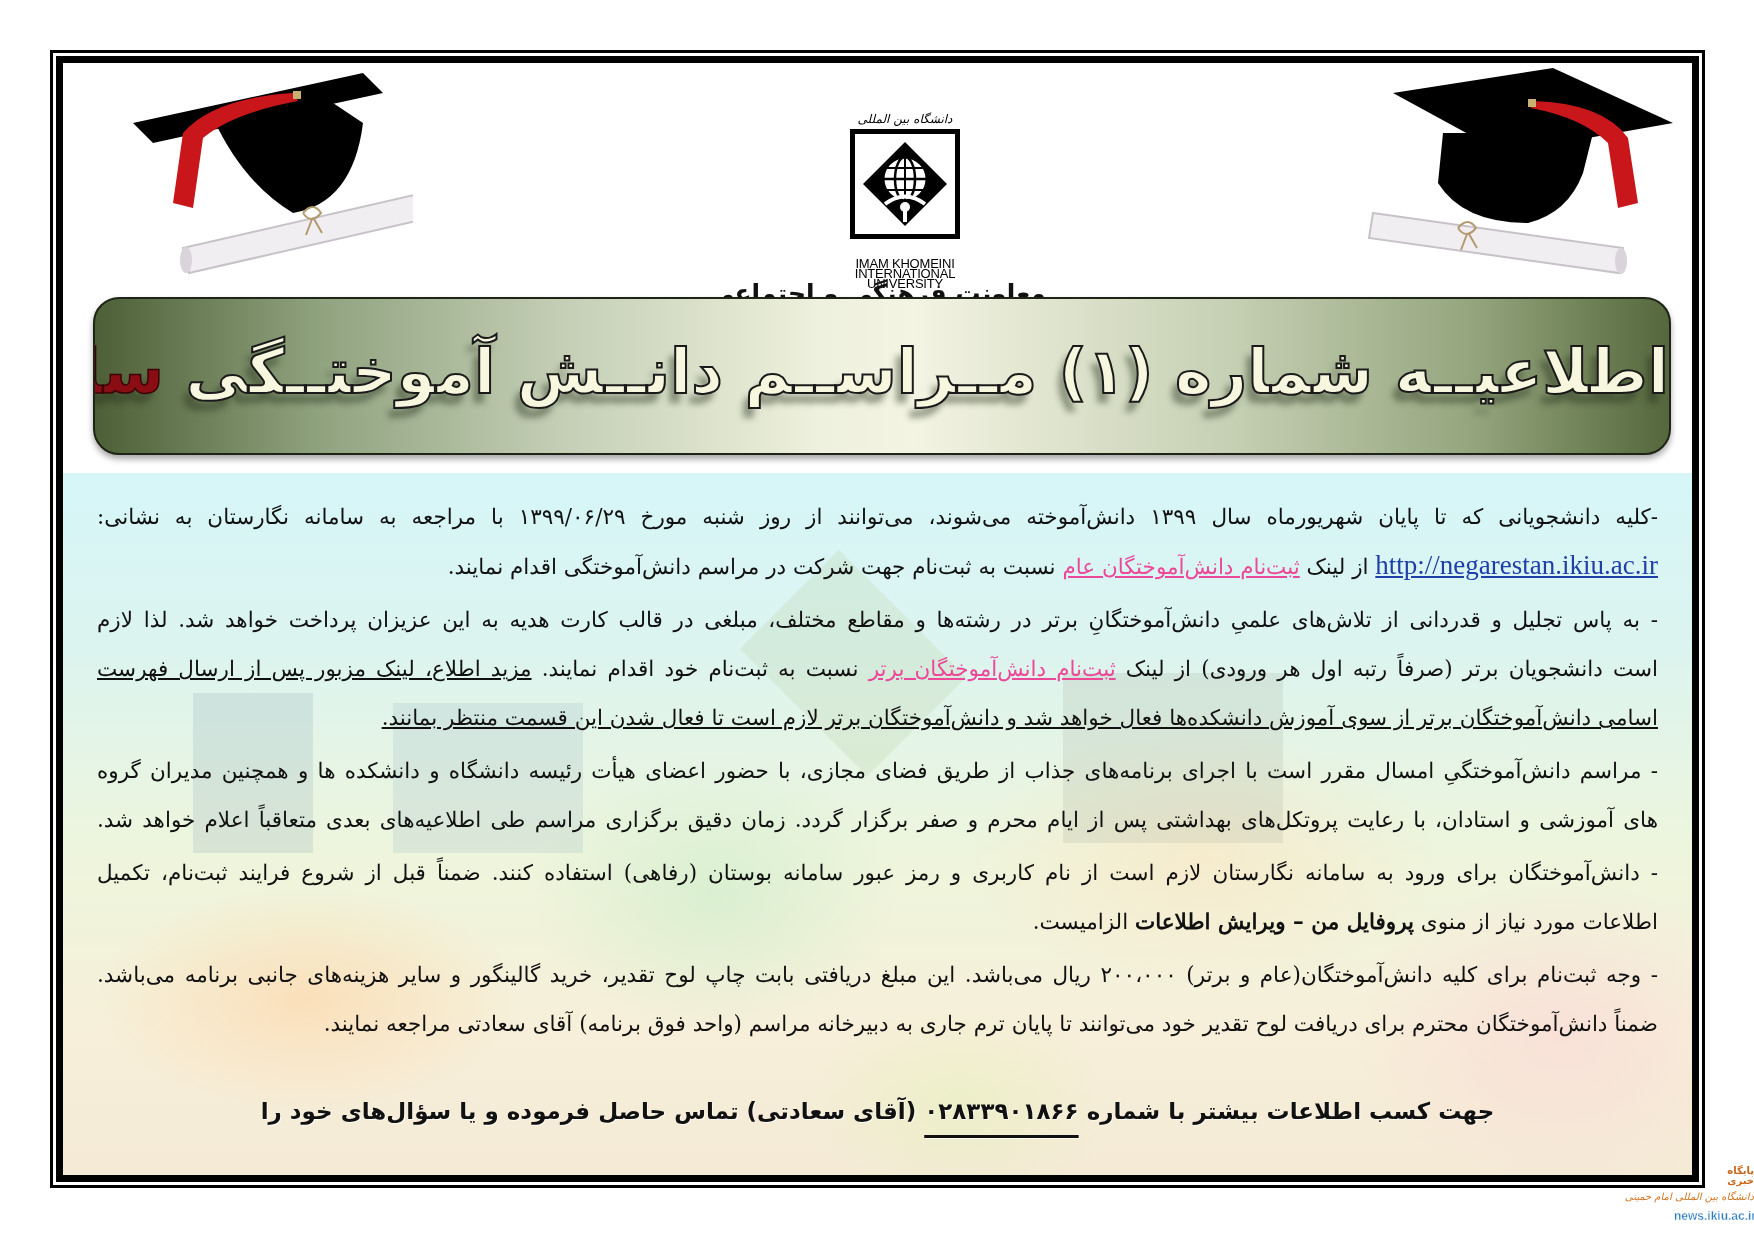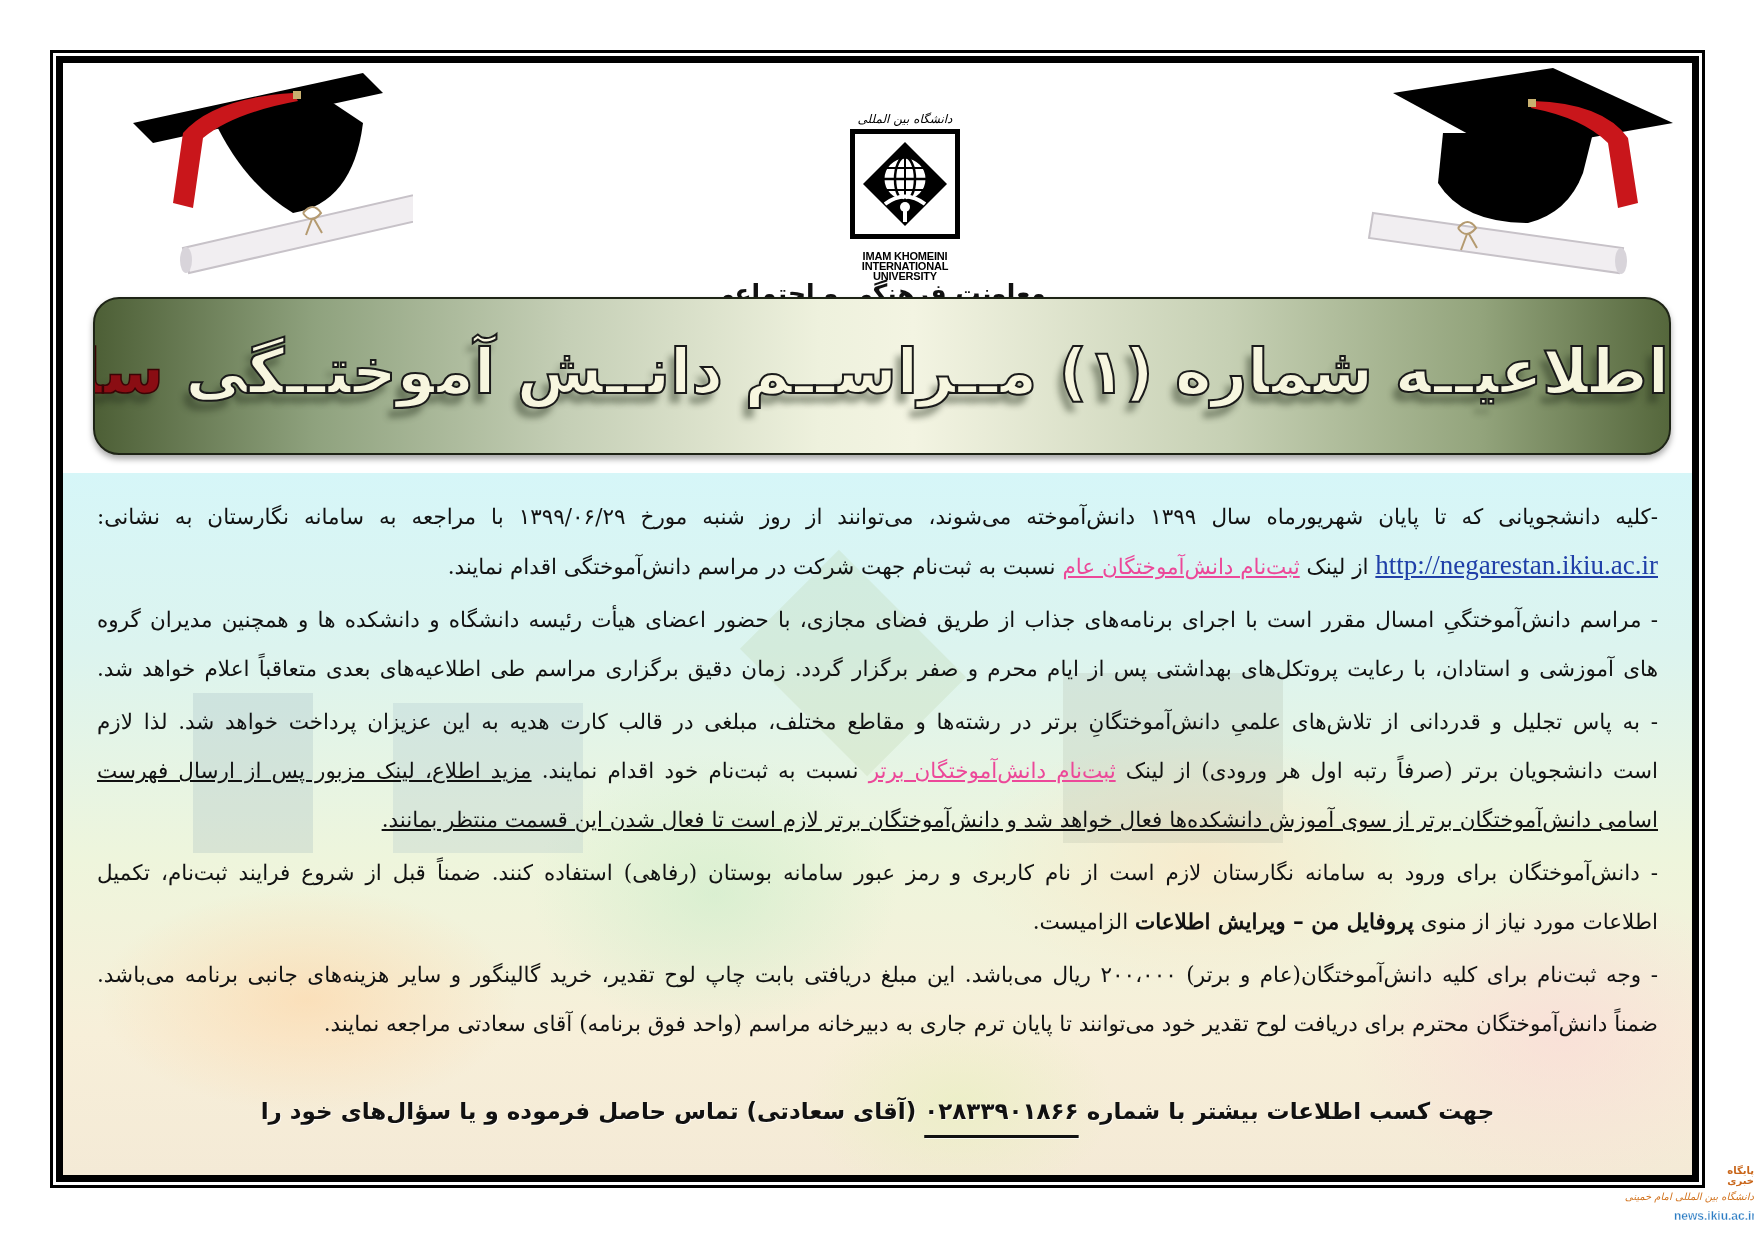--- a/index.html
+++ b/index.html
@@ -37,22 +37,22 @@
     }
     .logo-script {
       font-family: "DejaVu Serif", serif; font-size: 12px; color: #000;
       height: 20px; line-height: 20px; font-style: italic;
     }
     .logo-emblem {
       width: 110px; height: 110px; margin: 0 auto; border: 5px solid #000;
       box-sizing: border-box; position: relative; background: #fff;
     }
     .logo-caption {
-      font-family: "Liberation Sans", sans-serif; font-size: 11px; font-weight: bold;
-      line-height: 10px; color: #000; margin-top: 12px; letter-spacing: -0.2px;
+      font-family: "Liberation Sans", sans-serif; font-size: 13px; font-weight: normal;
+      line-height: 10px; color: #000; margin-top: 20px; letter-spacing: -0.2px;
     }
     .dept-title {
       position: absolute; left: 0; right: 0; top: 216px; text-align: center;
       direction: rtl; font-family: "DejaVu Sans", sans-serif; font-weight: bold;
       font-size: 25px; color: #111;
     }
 
     
     .banner {
       position: absolute; left: 30px; top: 234px; width: 1578px; height: 158px;
@@ -182,27 +182,27 @@
       <span class="year">سال ۱۳۹۹</span>
     </div>
   </div>
 
   <div class="content">
     <p>
       <span class="line">-کلیه دانشجویانی که تا پایان شهریورماه سال ۱۳۹۹ دانش‌آموخته می‌شوند، می‌توانند از روز شنبه مورخ ۱۳۹۹/۰۶/۲۹ با مراجعه به سامانه نگارستان به نشانی:</span>
       <span class="line last"><a class="url-link">http://negarestan.ikiu.ac.ir</a><span> از لینک </span><span class="red-link">ثبت‌نام دانش‌آموختگان عام</span><span> نسبت به ثبت‌نام جهت شرکت در مراسم دانش‌آموختگی اقدام نمایند.</span></span>
     </p>
     <p>
-      <span class="line">- مراسم دانش‌آموختگیِ امسال مقرر است با اجرای برنامه‌های جذاب از طریق فضای مجازی، با حضور اعضای هیأت رئیسه دانشگاه و دانشکده ها و همچنین مدیران گروه</span>
-      <span class="line">های آموزشی و استادان، با رعایت پروتکل‌های بهداشتی پس از ایام محرم و صفر برگزار گردد. زمان دقیق برگزاری مراسم طی اطلاعیه‌های بعدی متعاقباً اعلام خواهد شد.</span>
-    </p>
-    <p>
       <span class="line">- به پاس تجلیل و قدردانی از تلاش‌های علمیِ دانش‌آموختگانِ برتر در رشته‌ها و مقاطع مختلف، مبلغی در قالب کارت هدیه به این عزیزان پرداخت خواهد شد. لذا لازم</span>
       <span class="line"><span>است دانشجویان برتر (صرفاً رتبه اول هر ورودی) از لینک </span><span class="red-link">ثبت‌نام دانش‌آموختگان برتر</span><span> نسبت به ثبت‌نام خود اقدام نمایند. </span><span class="underlined">مزید اطلاع، لینک مزبور پس از ارسال فهرست</span></span>
       <span class="line last underlined">اسامی دانش‌آموختگان برتر از سوی آموزش دانشکده‌ها فعال خواهد شد و دانش‌آموختگان برتر لازم است تا فعال شدن این قسمت منتظر بمانند.</span>
+    </p>
+    <p>
+      <span class="line">- مراسم دانش‌آموختگیِ امسال مقرر است با اجرای برنامه‌های جذاب از طریق فضای مجازی، با حضور اعضای هیأت رئیسه دانشگاه و دانشکده ها و همچنین مدیران گروه</span>
+      <span class="line">های آموزشی و استادان، با رعایت پروتکل‌های بهداشتی پس از ایام محرم و صفر برگزار گردد. زمان دقیق برگزاری مراسم طی اطلاعیه‌های بعدی متعاقباً اعلام خواهد شد.</span>
     </p>
     <p>
       <span class="line">- دانش‌آموختگان برای ورود به سامانه نگارستان لازم است از نام کاربری و رمز عبور سامانه بوستان (رفاهی) استفاده کنند. ضمناً قبل از شروع فرایند ثبت‌نام، تکمیل</span>
       <span class="line last"><span>اطلاعات مورد نیاز از منوی </span><span class="bold">پروفایل من – ویرایش اطلاعات</span><span> الزامیست.</span></span>
     </p>
     <p>
       <span class="line">- وجه ثبت‌نام برای کلیه دانش‌آموختگان(عام و برتر) ۲۰۰،۰۰۰ ریال می‌باشد. این مبلغ دریافتی بابت چاپ لوح تقدیر، خرید گالینگور و سایر هزینه‌های جانبی برنامه می‌باشد.</span>
       <span class="line last">ضمناً دانش‌آموختگان محترم برای دریافت لوح تقدیر خود می‌توانند تا پایان ترم جاری به دبیرخانه مراسم (واحد فوق برنامه) آقای سعادتی مراجعه نمایند.</span>
     </p>
   </div>

